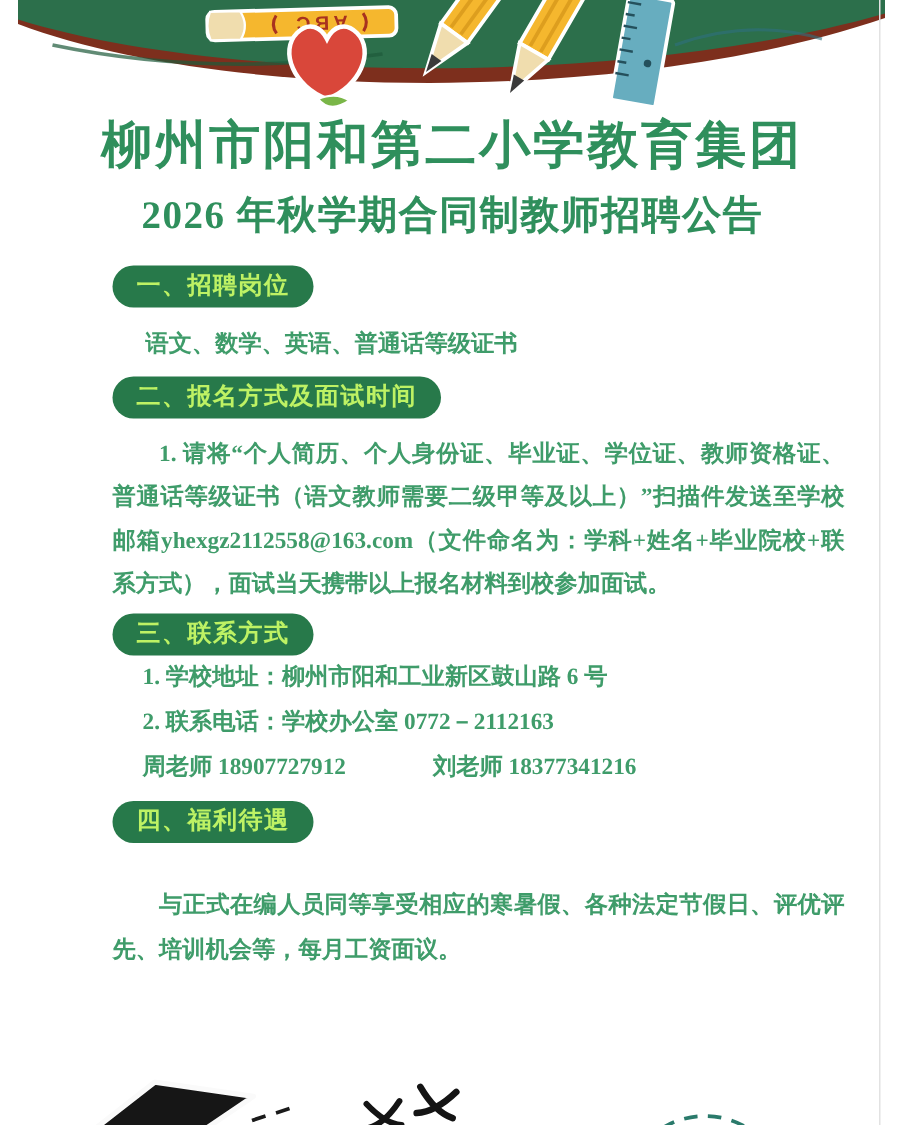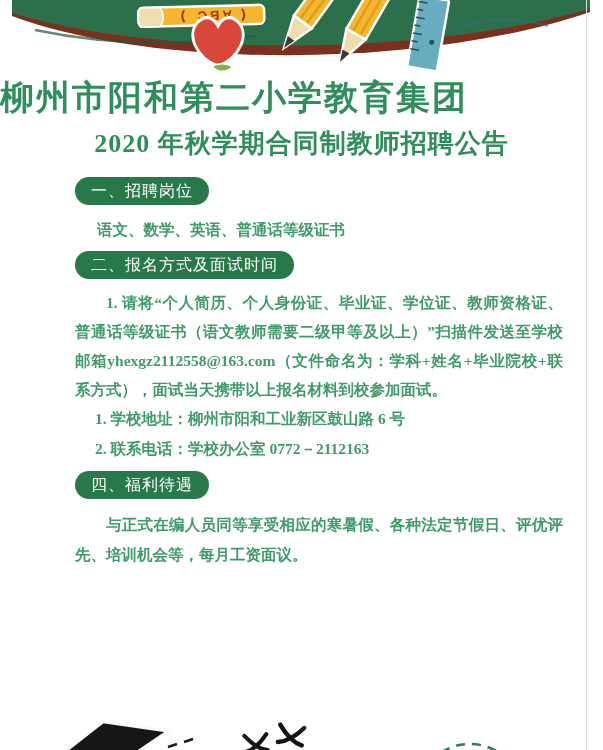--- a/index.html
+++ b/index.html
@@ -10,43 +10,43 @@
   }
   html,body{margin:0;padding:0;background:#ffffff;}
   .poster{
     position:relative; width:603px; height:750px; overflow:hidden; background:#ffffff;
     font-family:"Liberation Serif","DejaVu Serif",serif; color:var(--body_green);
   }
   .header-art{position:absolute;top:0;left:0;pointer-events:none;}
   .footer-art{position:absolute;bottom:0;left:0;pointer-events:none;}
   .page-edge{position:absolute;left:586px;top:0;width:1px;height:750px;background:#e2e2e2;}
   h1.page-title{
-    margin:78px 0 4px; font-size:34px; line-height:40px;
+    margin:78px 0 4px; text-align:center; font-size:34px; line-height:40px;
     letter-spacing:2px; font-weight:bold; color:var(--title_green);
   }
   h2.page-subtitle{
     margin:8px 0 0; text-align:center; font-size:26px; line-height:36px;
     letter-spacing:1px; font-weight:bold; color:var(--title_green);
   }
   .content{position:relative; margin:0 40px 0 75px; width:488px; font-weight:bold;}
   .badge-row{line-height:0;}
   .badge{
-    display:inline-block; background:var(--badge_green); color:#ffffff;
-    font-size:16px; line-height:20px; font-weight:normal; letter-spacing:1px;
+    display:inline-block; background:var(--badge_green); color:#bef264;
+    font-size:16px; line-height:20px; font-weight:bold; letter-spacing:1px;
     padding:4px 16px; border-radius:15px;
   }
   .row-1{margin-top:15px;} .row-2{margin-top:8px;} .row-3{margin-top:5px;} .row-4{margin-top:7px;}
   p{margin:0; font-size:15.5px; color:var(--body_green);}
   p.sec-line{margin-top:12px; line-height:26px; padding-left:22px;}
   p.para{line-height:29px; text-align:justify; text-indent:2em;}
   p.para-first{margin-top:9px;}
   .contact-block{}
   .contact-block p{line-height:30px; padding-left:20px;}
   .teacher-gap{display:inline-block; width:58px;}
-  p.benefits{margin-top:11px; line-height:29.5px; text-align:justify; text-indent:2em;}
+  p.benefits{margin-top:27px; line-height:29.5px; text-align:justify; text-indent:2em;}
   
   .f-board{fill:var(--board_green);} .f-brown{fill:var(--board_brown);}
   .f-yellow{fill:var(--pencil_yellow);} .f-wood{fill:var(--pencil_wood);}
   .f-red{fill:var(--apple_red);} .f-leaf{fill:var(--leaf_green);}
   .f-blue{fill:var(--ruler_blue);} .f-ink{fill:var(--ink_black);}
   .t-abc{fill:var(--abc_red); font-family:"Liberation Sans","DejaVu Sans",sans-serif;
          font-size:13px; font-weight:bold; letter-spacing:3px;}
   .s-dash{stroke:var(--dash_teal);}
 </style>
 </head>
@@ -98,37 +98,41 @@
         <line x1="-15" y1="22" x2="-9" y2="22"></line>
         <line x1="-15" y1="30" x2="-6" y2="30"></line>
         <line x1="-15" y1="38" x2="-9" y2="38"></line>
         <line x1="-15" y1="46" x2="-6" y2="46"></line>
       </g>
       <circle cx="5" cy="36" r="2.5" fill="#24505c"></circle>
     </g>
   </svg>
 
   <h1 class="page-title">柳州市阳和第二小学教育集团</h1>
-  <h2 class="page-subtitle">2020 年秋学期合同制教师招聘公告</h2>
+  <h2 class="page-subtitle">2026 年秋学期合同制教师招聘公告</h2>
 
   <div class="content">
 
     <div class="badge-row row-1">
       <span class="badge">一、招聘岗位</span>
     </div>
     <p class="sec-line">语文、数学、英语、普通话等级证书</p>
 
     <div class="badge-row row-2">
       <span class="badge">二、报名方式及面试时间</span>
     </div>
     <p class="para para-first">1. 请将“个人简历、个人身份证、毕业证、学位证、教师资格证、普通话等级证书（语文教师需要二级甲等及以上）”扫描件发送至学校邮箱yhexgz2112558@163.com（文件命名为：学科+姓名+毕业院校+联系方式），面试当天携带以上报名材料到校参加面试。</p>
 
+    <div class="badge-row row-3">
+      <span class="badge">三、联系方式</span>
+    </div>
     <div class="contact-block">
       <p>1. 学校地址：柳州市阳和工业新区鼓山路 6 号</p>
       <p>2. 联系电话：学校办公室 0772－2112163</p>
+      <p><span>周老师 18907727912</span><span class="teacher-gap"></span><span>刘老师 18377341216</span></p>
     </div>
 
     <div class="badge-row row-4">
       <span class="badge">四、福利待遇</span>
     </div>
     <p class="benefits">与正式在编人员同等享受相应的寒暑假、各种法定节假日、评优评先、培训机会等，每月工资面议。</p>
   </div>
 
   <svg class="footer-art" width="603" height="40" viewBox="0 0 603 40">
     <g transform="translate(112,32) rotate(-13)">

